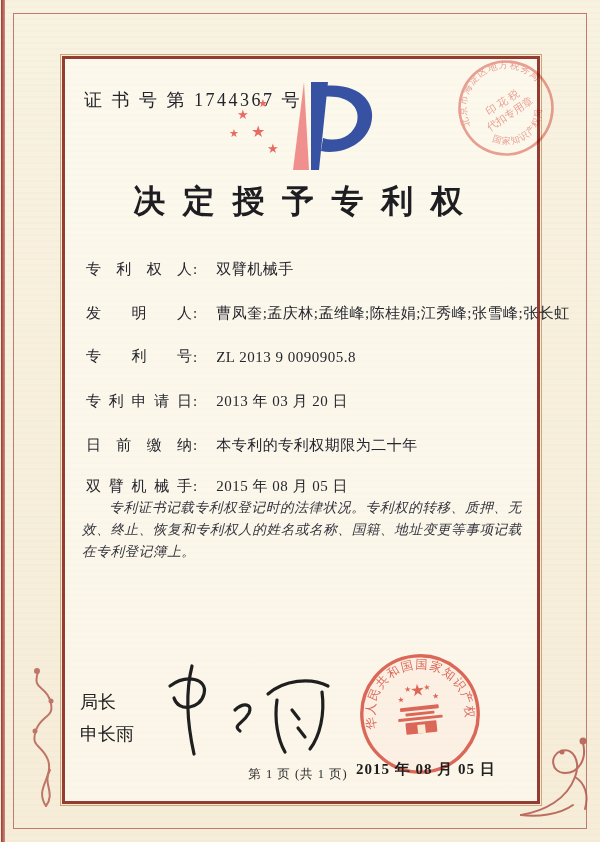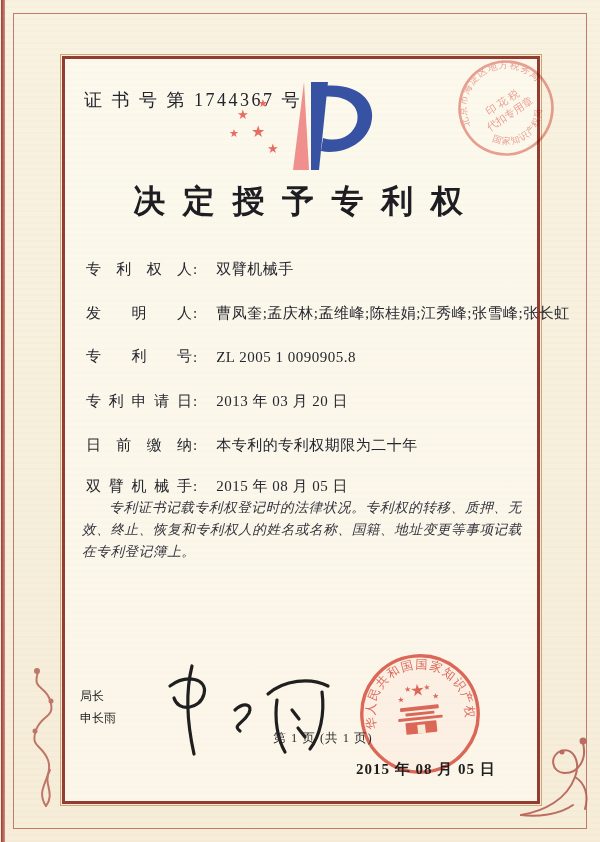--- a/index.html
+++ b/index.html
@@ -27,32 +27,32 @@
   .row{position:absolute;left:86px;width:440px;font-size:15px;color:#26262e;white-space:nowrap;}
   .row .lab{display:inline-block;width:106px;text-align:justify;text-align-last:justify;vertical-align:bottom;}
   .row .col{display:inline-block;margin-left:1px;}
   .row .val{margin-left:19px;letter-spacing:0.5px;}
   
   .body-text{position:absolute;left:82px;top:497px;width:440px;
     font-size:13.6px;line-height:1.62;color:#34343f;font-style:italic;
     text-align:justify;letter-spacing:0.6px;}
   .body-text p{margin:0;text-indent:2em;}
   
-  .director{position:absolute;left:80px;top:686px;font-size:12px;line-height:1.8;color:#222;}
+  .director{position:absolute;left:80px;top:686px;font-size:18px;line-height:1.8;color:#222;}
   .signature{position:absolute;left:140px;top:652px;width:210px;height:115px;}
   
   .seal{position:absolute;left:356px;top:650px;width:128px;height:128px;
     transform:rotate(-6deg);opacity:0.92;mix-blend-mode:multiply;}
   .seal-date{position:absolute;left:356px;top:760px;width:180px;font-size:15px;
     font-weight:600;color:#1e1e1e;letter-spacing:1px;}
   
   .tax-stamp{position:absolute;left:448px;top:50px;width:116px;height:116px;
     transform:rotate(-33deg);opacity:0.85;mix-blend-mode:multiply;}
-  .footer{position:absolute;left:62px;top:730px;width:472px;text-align:center;
-    font-size:12.5px;color:#2b2b2b;letter-spacing:1px;margin-left:25px;}
+  .footer{position:absolute;left:62px;top:766px;width:472px;text-align:center;
+    font-size:12.5px;color:#2b2b2b;letter-spacing:1px;}
   .ornament{position:absolute;}
 </style>
 </head>
 <body>
 
 <div class="edge-stripe"></div>
 <div class="outer-line"></div>
 <div class="frame"></div>
 
 <svg class="ornament" style="left:24px;top:660px;" width="42" height="150" viewBox="0 0 42 150">
@@ -91,21 +91,21 @@
 
 <div class="title">决定授予专利权</div>
 
 <div class="row" style="top:260px;">
   <span class="lab">专利权人</span><span class="col">:</span><span class="val">双臂机械手</span>
 </div>
 <div class="row" style="top:304px;">
   <span class="lab">发明人</span><span class="col">:</span><span class="val">曹凤奎;孟庆林;孟维峰;陈桂娟;江秀峰;张雪峰;张长虹</span>
 </div>
 <div class="row" style="top:347px;">
-  <span class="lab">专利号</span><span class="col">:</span><span class="val">ZL 2005 1 0090905.8</span>
+  <span class="lab">专利号</span><span class="col">:</span><span class="val">ZL 2013 9 0090905.8</span>
 </div>
 <div class="row" style="top:392px;">
   <span class="lab">专利申请日</span><span class="col">:</span><span class="val">2013 年 03 月 20 日</span>
 </div>
 <div class="row" style="top:436px;">
   <span class="lab">日前缴纳</span><span class="col">:</span><span class="val">本专利的专利权期限为二十年</span>
 </div>
 <div class="row" style="top:477px;">
   <span class="lab">双臂机械手</span><span class="col">:</span><span class="val">2015 年 08 月 05 日</span>
 </div>

